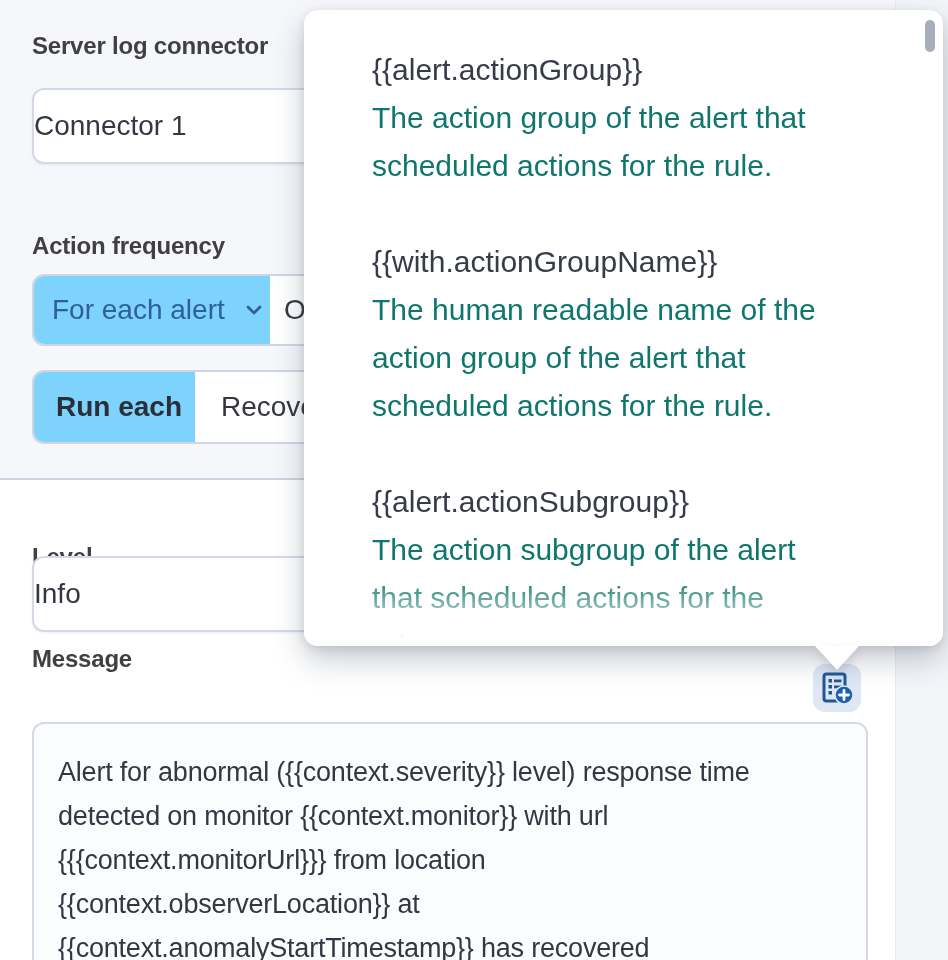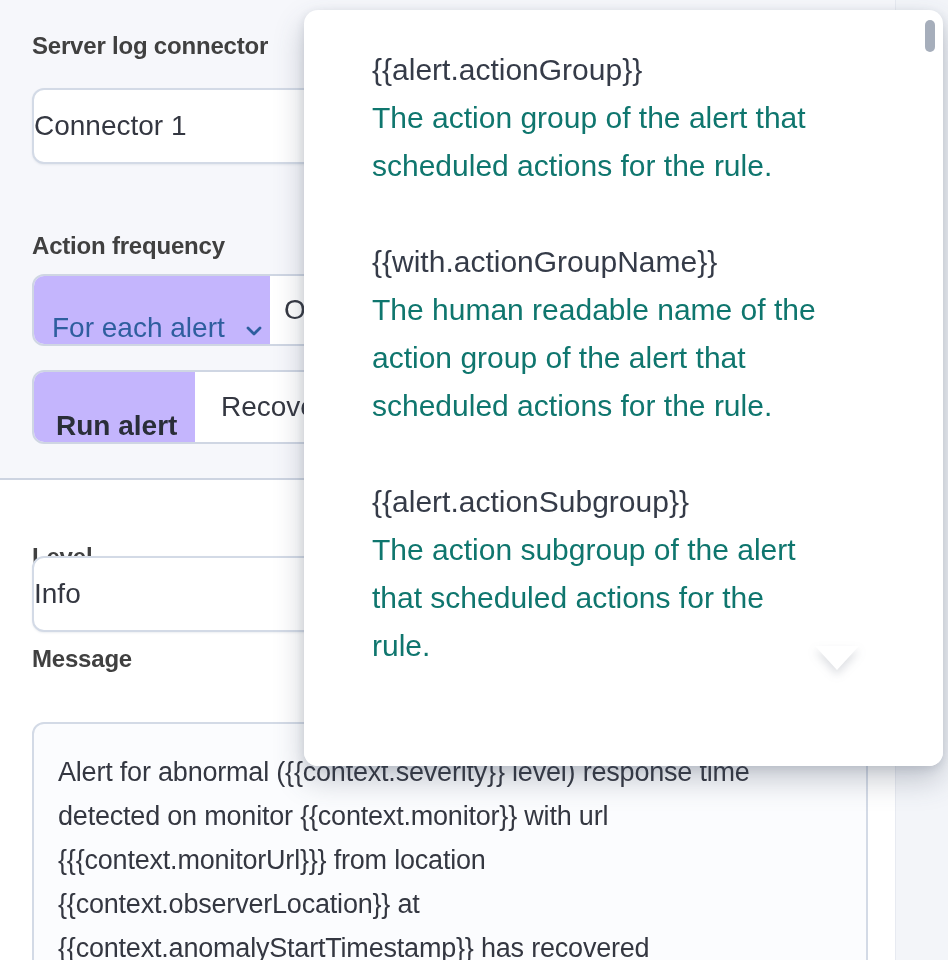--- a/index.html
+++ b/index.html
@@ -21,21 +21,21 @@
 
   .control { position:absolute; left:32px; width:836px; background:#ffffff;
     border:2px solid #d3dae6; border-radius:12px; z-index:3;
     box-shadow:0 1px 2px rgba(152,162,179,0.18); display:flex; align-items:center;
     font-size:28px; color:#343741; overflow:hidden; white-space:nowrap; }
   .control .pad { }
 
   .seg-group { position:absolute; left:32px; width:836px; border:2px solid #cfd6e3;
     border-radius:12px; background:#ffffff; display:flex; z-index:3; overflow:hidden;
     white-space:nowrap; }
-  .seg-gray { background:#c4b5fd; display:flex; align-items:flex-end;
+  .seg-gray { background:#7dd3fc; display:flex; align-items:center;
     border-right:2px solid #ffffff; flex:0 0 auto; }
   .seg-white { display:flex; align-items:center; flex:1 1 auto; overflow:hidden; }
 
   .freq-blue { color:#2e5e9e; font-size:28px; }
   .seg-label-bold { font-weight:bold; font-size:28px; color:#2a2e38; }
   .seg-value { font-size:28px; color:#343741; }
 
   .chevron { margin-left:16px; display:inline-flex; }
 
   
@@ -44,21 +44,21 @@
     display:flex; align-items:center; justify-content:center; }
 
   
   .textarea { position:absolute; left:32px; top:722px; width:836px; height:280px;
     background:#fbfcfe; border:2px solid #d3dae6; border-radius:12px;
     padding:26px 24px; font-size:27px; line-height:44px; color:#343741;
     white-space:pre; overflow:hidden; z-index:3; letter-spacing:-0.2px; }
 
   
   .popover { position:absolute; left:304px; top:10px; width:639px; z-index:10; }
-  .popover-panel { position:relative; width:639px; height:756px; background:#ffffff;
+  .popover-panel { position:relative; width:639px; height:636px; background:#ffffff;
     border-radius:14px; overflow:hidden;
     box-shadow:0 14px 30px rgba(60,72,94,0.28), 0 3px 10px rgba(60,72,94,0.14); }
   .popover-content { padding:36px 60px 0 68px; }
   .var-item { margin-bottom:48px; }
   .var-name { font-size:30px; line-height:48px; color:#353b48; }
   .var-desc { font-size:30px; line-height:48px; color:#0f766e; white-space:pre; }
   .popover-fade { position:absolute; left:0; right:0; bottom:0; height:70px;
     background:linear-gradient(to bottom, rgba(255,255,255,0), #ffffff 90%);
     pointer-events:none; }
   .scroll-thumb { position:absolute; right:8px; top:10px; width:10px; height:32px;
@@ -93,21 +93,21 @@
         </svg>
       </span>
     </div>
     <div class="seg-white" style="padding-left:12px;">
       <span class="seg-value">On check intervals</span>
     </div>
   </div>
 
   <div class="seg-group" style="top:370px; height:74px;">
     <div class="seg-gray" style="width:163px; padding-left:22px;">
-      <span class="seg-label-bold">Run alert</span>
+      <span class="seg-label-bold">Run each</span>
     </div>
     <div class="seg-white" style="padding-left:24px;">
       <span class="seg-value">Recovered</span>
     </div>
   </div>
 
   <div class="form-label" style="top:512px;margin-top:31px;">Level</div>
 
   <div class="control" style="top:556px; height:76px;">
     <span class="pad">Info</span>

